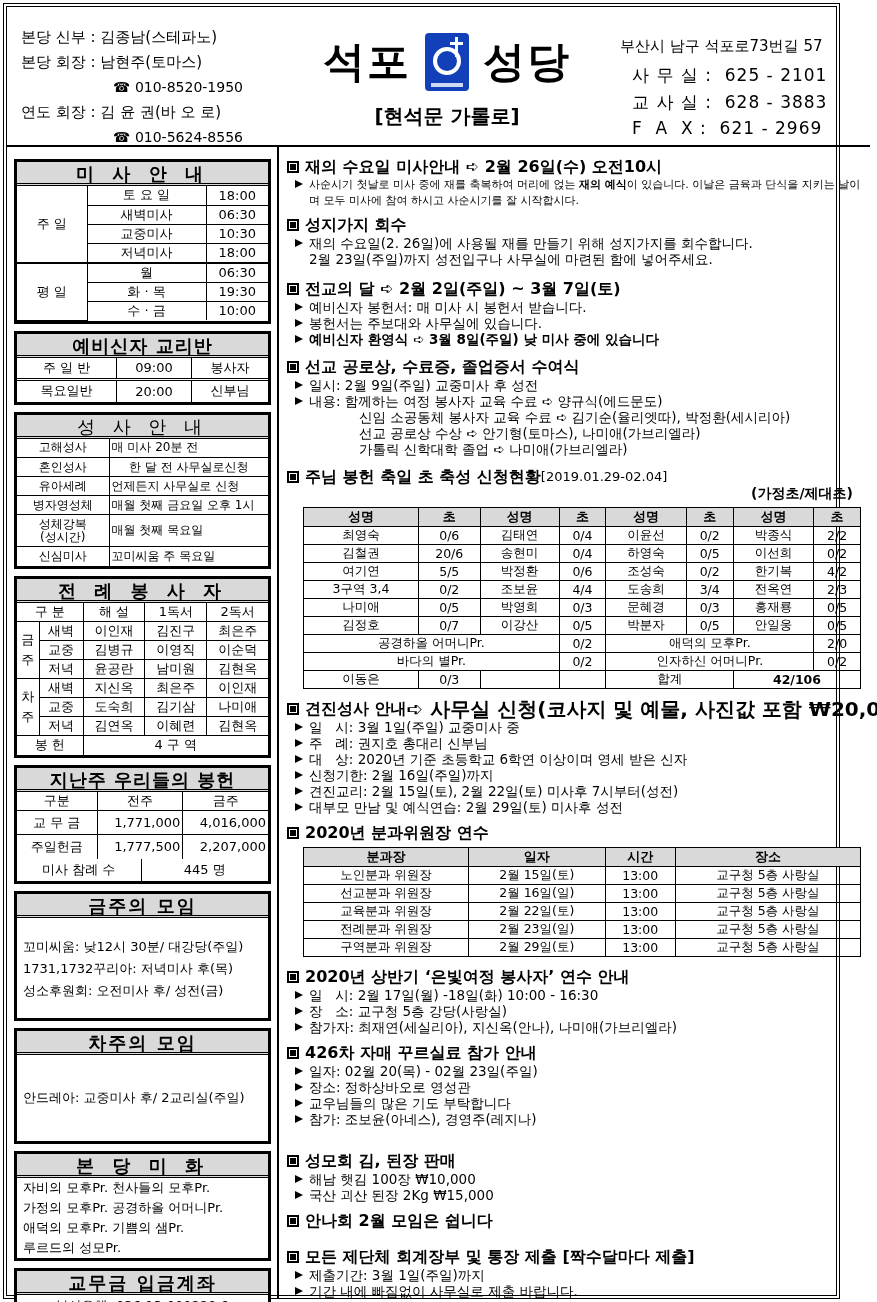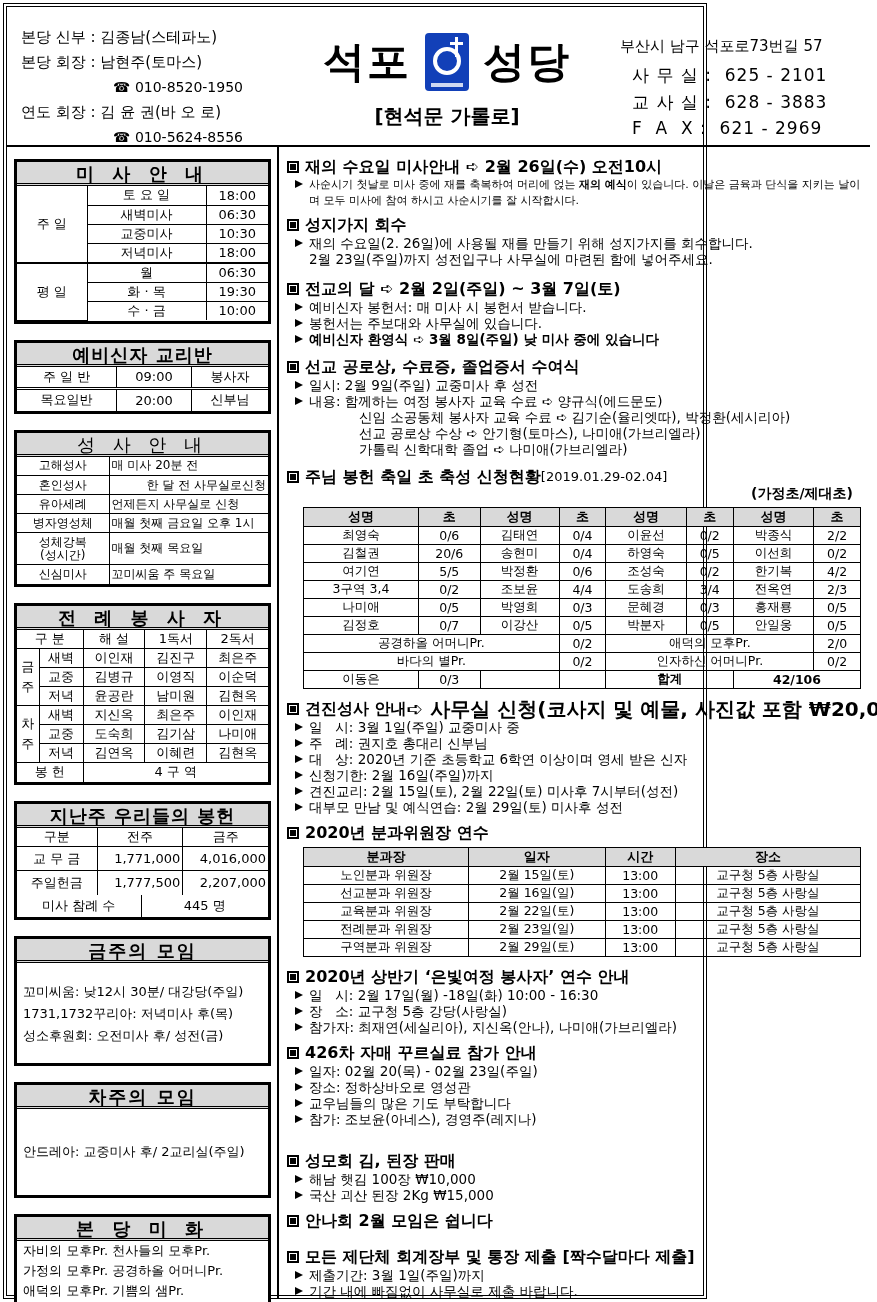--- a/index.html
+++ b/index.html
@@ -1,37 +1,37 @@
 <!DOCTYPE html>
 <html><head>
 <meta charset="utf-8">
 <style>
 *{box-sizing:border-box;margin:0;padding:0}
 html,body{width:877px;height:1302px;background:#fff;overflow:hidden}
 body{font-family:"DejaVu Sans","Liberation Sans",sans-serif;color:#000;position:relative}
-.page{position:absolute;left:3px;top:3px;width:704px;height:1296px;border:3px double #000;border-width:4px}
+.page{position:absolute;left:3px;top:3px;width:837px;height:1296px;border:3px double #000;border-width:4px}
 .page::before{content:"";position:absolute;inset:-1px;border:1px solid #000;pointer-events:none}
 .header{position:absolute;left:0;top:0;width:863px;height:140px;border-bottom:2px solid #000}
 .hdr-left{position:absolute;left:14px;top:18px;font-size:15px;line-height:24px}
 .hdr-left .row{white-space:nowrap;height:25px}
 .hdr-left .phone{padding-left:92px;font-size:14px}
 .hdr-center{position:absolute;left:315px;top:22px;width:250px;text-align:center}
 .title{font-size:42px;font-weight:bold;letter-spacing:2px;display:flex;align-items:center;justify-content:center;gap:14px;height:66px}
 .logo{width:44px;height:58px;background:#1240b8;border-radius:4px;position:relative;display:inline-block}
 .logo .ring{position:absolute;left:8px;top:14px;width:28px;height:28px;border:4px solid #fff;border-radius:50%}
 .logo .cross-v{position:absolute;left:30px;top:4px;width:3px;height:20px;background:#fff}
 .logo .cross-h{position:absolute;left:25px;top:9px;width:13px;height:3px;background:#fff}
 .logo .band{position:absolute;left:6px;bottom:4px;width:32px;height:4px;background:#fff;opacity:.8}
 .subtitle{font-size:20px;font-weight:bold;margin-top:8px}
 .hdr-right{position:absolute;left:613px;top:30px;font-size:15px}
 .hdr-right .addr{font-size:15px;margin-bottom:8px}
 .hdr-right .tel{font-size:17px;letter-spacing:1px;height:27px;padding-left:12px;white-space:pre}
 .col-divider{position:absolute;left:270px;top:140px;width:2px;height:1152px;background:#000}
 .left{position:absolute;left:7px;top:152px;width:257px}
-.box{border:3px solid #000;margin-bottom:16px;background:#fff}
+.box{border:3px solid #000;margin-bottom:7px;background:#fff}
 .box-title{background:#d9d9d9;text-align:center;font-weight:bold;font-size:18px;letter-spacing:6px;height:24px;line-height:24px;border-bottom:3px double #000}
 table{border-collapse:collapse;width:100%}
 td,th{border:1px solid #000;text-align:center;font-size:13px;height:19px;padding:0 2px;font-weight:normal;white-space:nowrap}
 .box table tr:first-child td{border-top:none}
 .box table td:first-child{border-left:none}
 .box table td:last-child{border-right:none}
 .box table tr:last-child td{border-bottom:none}
 .small td{font-size:12px}
 .text-box{font-size:13px;padding:4px 6px;line-height:22px}
 .right{position:absolute;left:280px;top:150px;width:578px}
@@ -150,21 +150,21 @@
     <div class="box">
       <div class="box-title" style="font-weight:normal">성 사 안 내</div>
       <table class="small">
         <tbody>
             <tr>
               <td style="width:92px">고해성사</td>
               <td style="text-align:left">매 미사 20분 전</td>
             </tr>
         <tr>
               <td>혼인성사</td>
-              <td style="text-align:right">한 달 전 사무실로신청</td>
+              <td style="text-align:center">한 달 전 사무실로신청</td>
             </tr>
         <tr>
               <td>유아세례</td>
               <td style="text-align:left">언제든지 사무실로 신청</td>
             </tr>
         <tr>
               <td>병자영성체</td>
               <td style="text-align:left">매월  첫째 금요일 오후 1시</td>
             </tr>
         <tr>
@@ -436,21 +436,21 @@
           <td colspan="3">바다의 별Pr.</td>
               <td>0/2</td>
           <td colspan="3">인자하신 어머니Pr.</td>
               <td>0/2</td>
         </tr>
         <tr>
           <td>이동은</td>
               <td>0/3</td>
           <td></td>
               <td></td>
-          <td colspan="2" style="font-weight:bold">합계</td>
+          <td colspan="2" style="font-weight:normal">합계</td>
           <td colspan="2" style="font-weight:bold">42/106</td>
         </tr>
       </tbody>
         </table>
     </div>
 
     <div class="sec" style="margin-top:10px">
       <div class="sec-h">
           <span class="sq"></span>
           <span>견진성사 안내</span>

